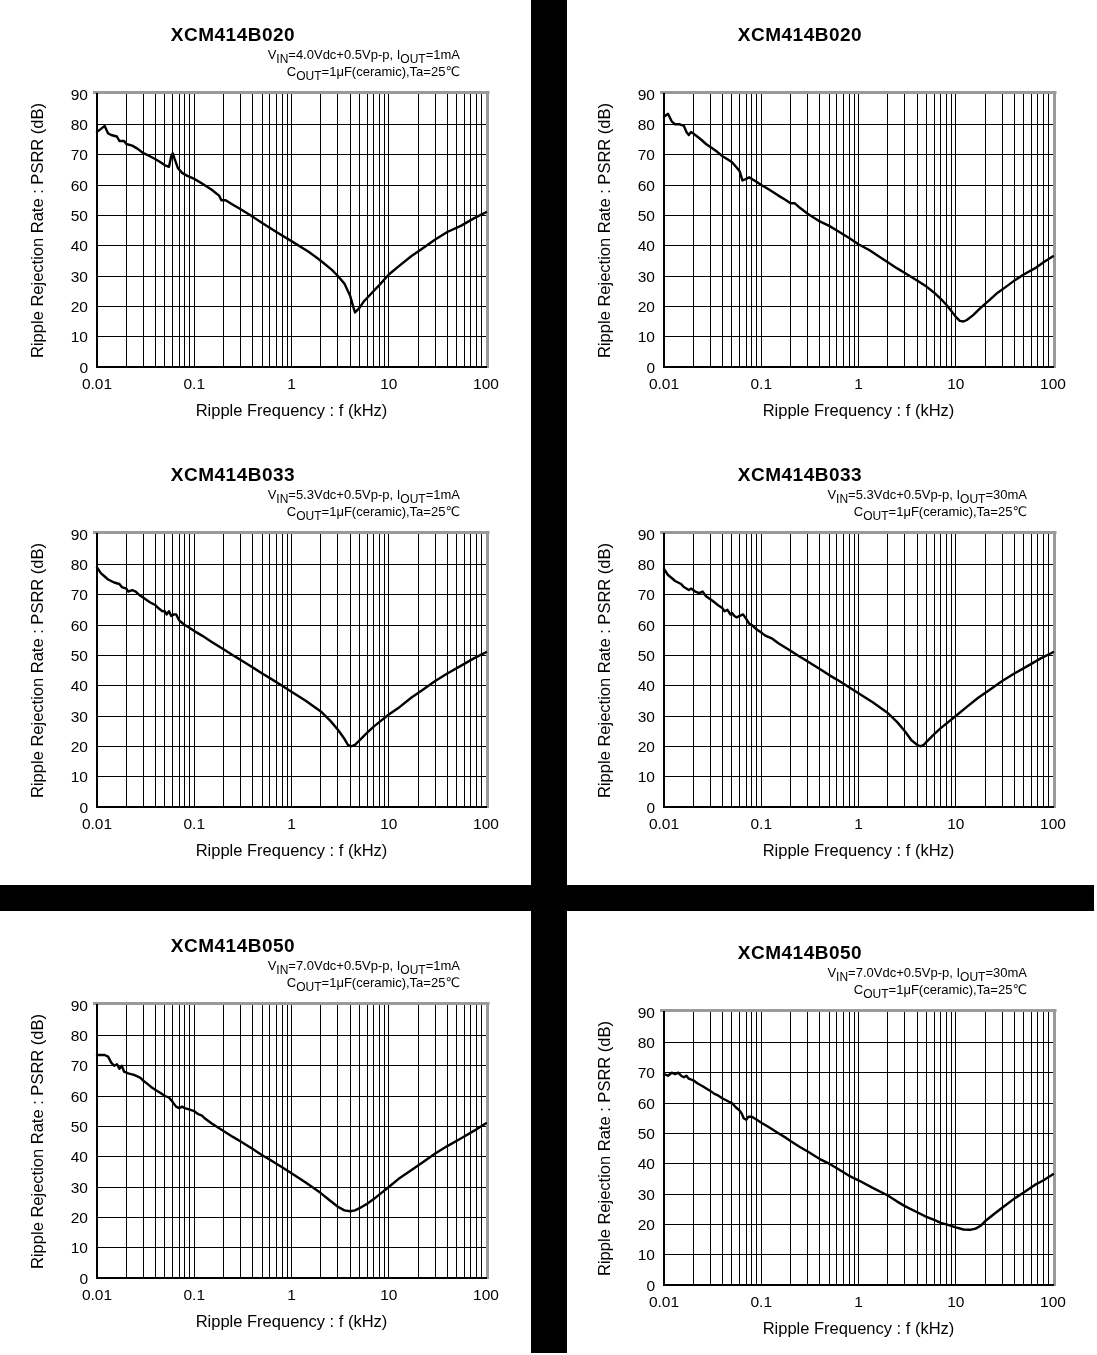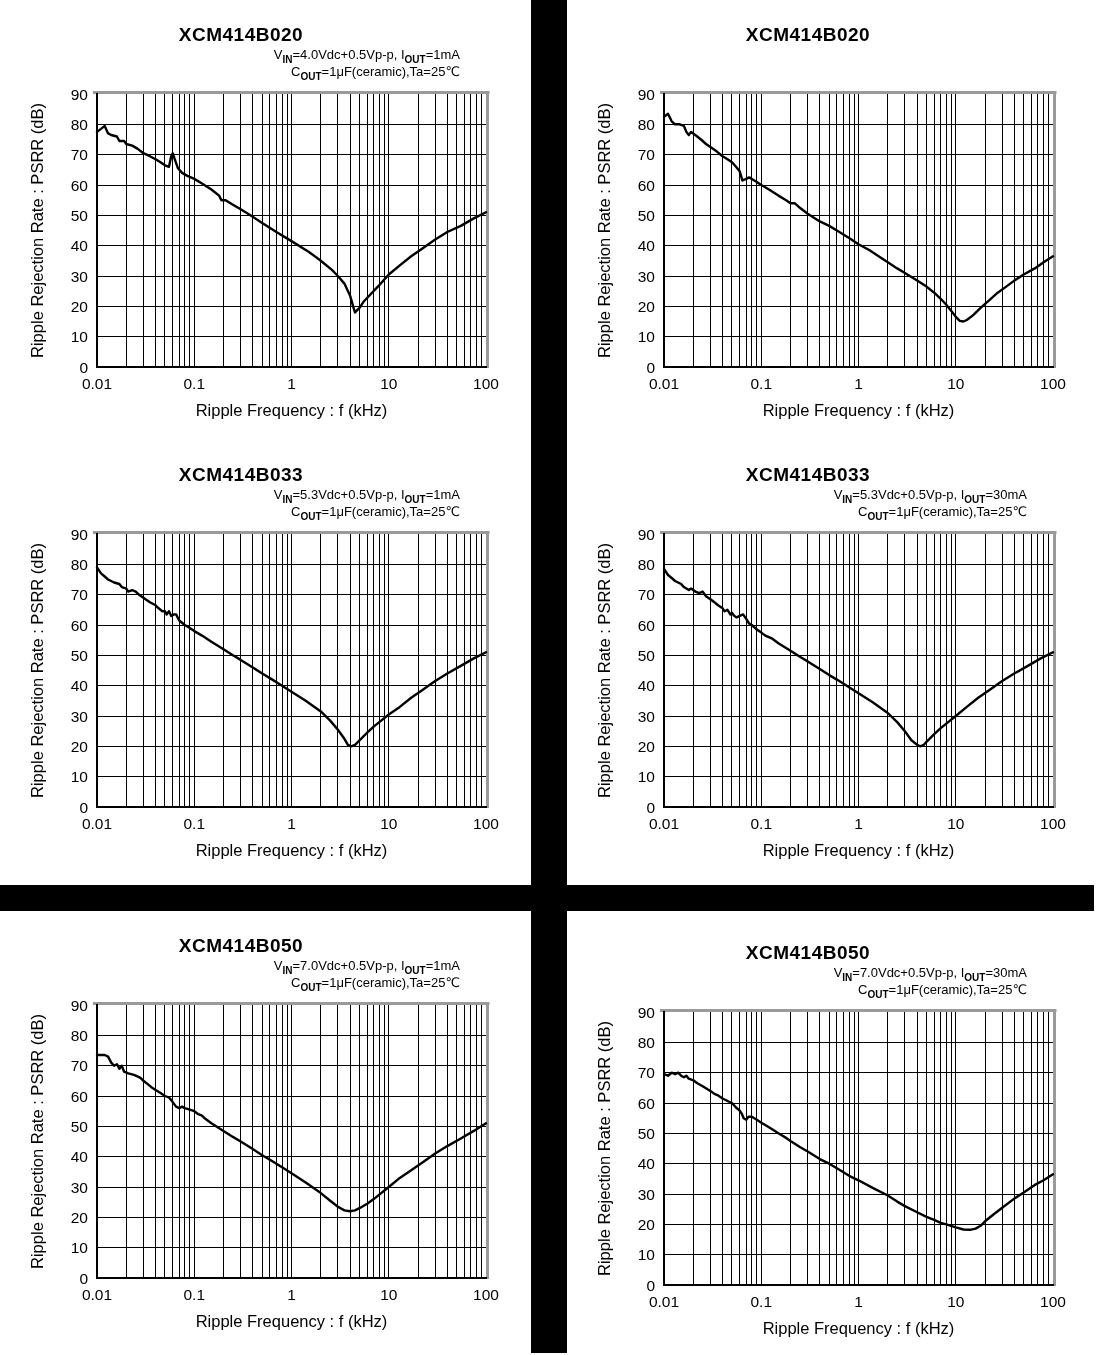--- a/index.html
+++ b/index.html
@@ -13,28 +13,28 @@
   #vdivider{left:531px;top:0;width:36px;height:1353px;}
   #hdivider{left:0;top:885px;width:1094px;height:26px;}
   .panel{position:absolute;width:530px;height:440px;background:#fff;}
   #panel-0{left:0;top:0;}
   #panel-1{left:567px;top:0;}
   #panel-2{left:0;top:440px;}
   #panel-3{left:567px;top:440px;}
   #panel-4{left:0;top:911px;}
   #panel-5{left:567px;top:918px;}
   .chart-title{
-    position:absolute;top:24px;left:16px;width:450px;text-align:center;
+    position:absolute;top:24px;left:8px;width:450px;text-align:center;
     font-size:19px;font-weight:bold;letter-spacing:.5px;white-space:nowrap;
   }
   .conds{
     position:absolute;top:47px;right:70px;text-align:right;
     font-size:13px;line-height:16.5px;white-space:nowrap;
   }
-  .conds sub{font-size:10px;line-height:0;font-weight:bold;}
+  .conds sub{font-size:12px;line-height:0;}
   .plot-svg{position:absolute;left:0;top:78px;}
   svg text{font-family:"Liberation Sans","DejaVu Sans",sans-serif;fill:#000;}
 </style>
 </head>
 <body>
 
 <div id="vdivider" class="divider"></div>
 <div id="hdivider" class="divider"></div>
 
 <div class="panel" id="panel-0">

